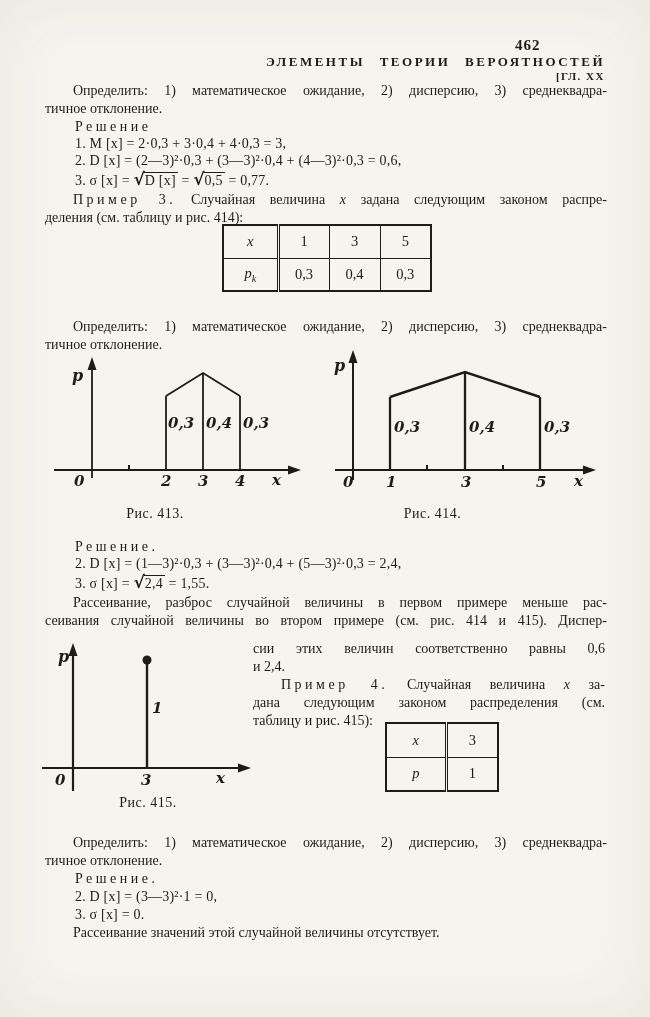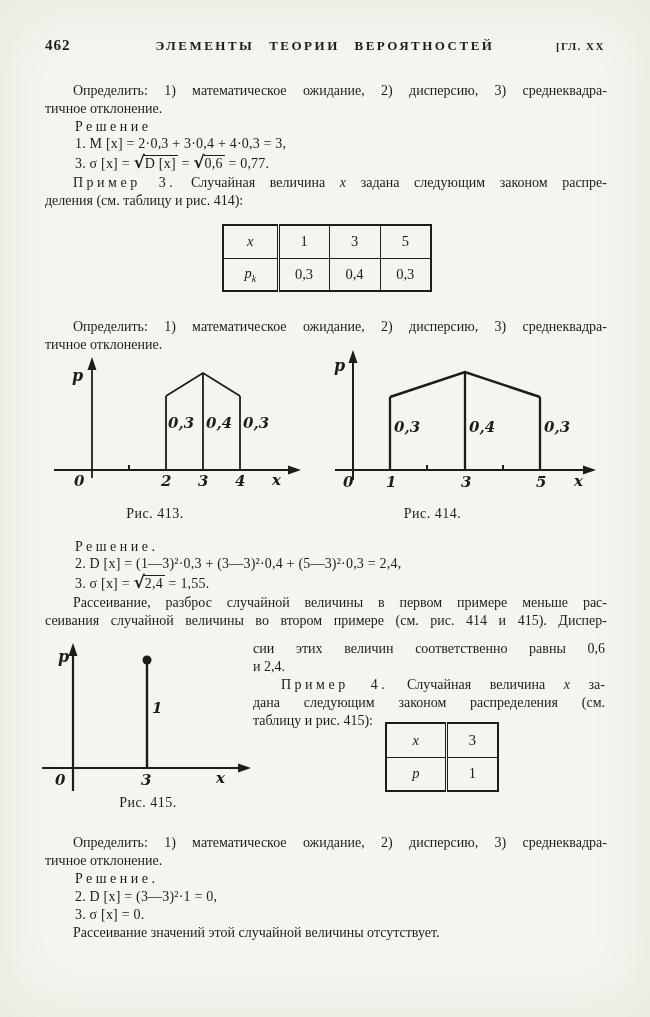--- a/index.html
+++ b/index.html
@@ -7,21 +7,21 @@
   .page {
     position:relative; width:650px; height:1017px;
     background:#f5f4ee; color:#1d1c19;
     font-family:"Liberation Serif", serif; font-size:14px;
     overflow:hidden;
     box-shadow: inset 0 0 70px rgba(60,50,30,0.07);
   }
   .abs { position:absolute; }
 
   
-  .hdr { top:37px; left:45px; width:560px; display:flex; align-items:center; }
+  .hdr { top:37px; left:45px; width:560px; display:flex; align-items:flex-end;flex-direction:column; }
   .hdr-num { width:90px; font-weight:bold; font-size:15px; letter-spacing:1px; }
   .hdr-title { flex:1; text-align:center; font-weight:bold; font-size:13px; letter-spacing:2.5px; word-spacing:9px; }
   .hdr-ch { width:90px; text-align:right; font-size:11px; font-weight:bold; letter-spacing:1.5px; }
 
   
   .line { line-height:18px; min-height:18px; }
   .just { text-align:justify; text-align-last:justify; }
   .ind { text-indent:28px; }
   .pad { padding-left:30px; }
   .h17 { line-height:17px; min-height:17px; }
@@ -59,21 +59,22 @@
     <div class="hdr-num">462</div>
     <div class="hdr-title">ЭЛЕМЕНТЫ ТЕОРИИ ВЕРОЯТНОСТЕЙ</div>
     <div class="hdr-ch">[ГЛ. XX</div>
   </div>
 
   <div class="abs" style="left:45px; top:82px; width:562px;">
     <div class="line ind just">Определить: 1) математическое ожидание, 2) дисперсию, 3) среднеквадра-</div>
     <div class="line">тичное отклонение.</div>
     <div class="line pad h17 sp">Решение</div>
     <div class="line pad h17 formula">1. M [x] = 2·0,3 + 3·0,4 + 4·0,3 = 3,</div>
-    <div class="line pad h21 formula"><span>3. σ [x] = </span><span class="rt">√</span><span class="rt-arg">D [x]</span><span> = </span><span class="rt">√</span><span class="rt-arg">0,6</span><span> = 0,77.</span></div>
+    <div class="line pad h17 formula">2. D [x] = (2—3)²·0,3 + (3—3)²·0,4 + (4—3)²·0,3 = 0,6,</div>
+    <div class="line pad h21 formula"><span>3. σ [x] = </span><span class="rt">√</span><span class="rt-arg">D [x]</span><span> = </span><span class="rt">√</span><span class="rt-arg">0,5</span><span> = 0,77.</span></div>
     <div class="line ind just"><span class="sp">Пример 3.</span><span> Случайная величина </span><i>x</i><span> задана следующим законом распре-</span></div>
     <div class="line">деления (см. таблицу и рис. 414):</div>
   </div>
 
   <table class="dist t1" style="left:222px; top:224px;">
     <tbody>
         <tr>
       <td class="c0"><i>x</i></td>
       <td class="v">1</td>
       <td class="v">3</td>

